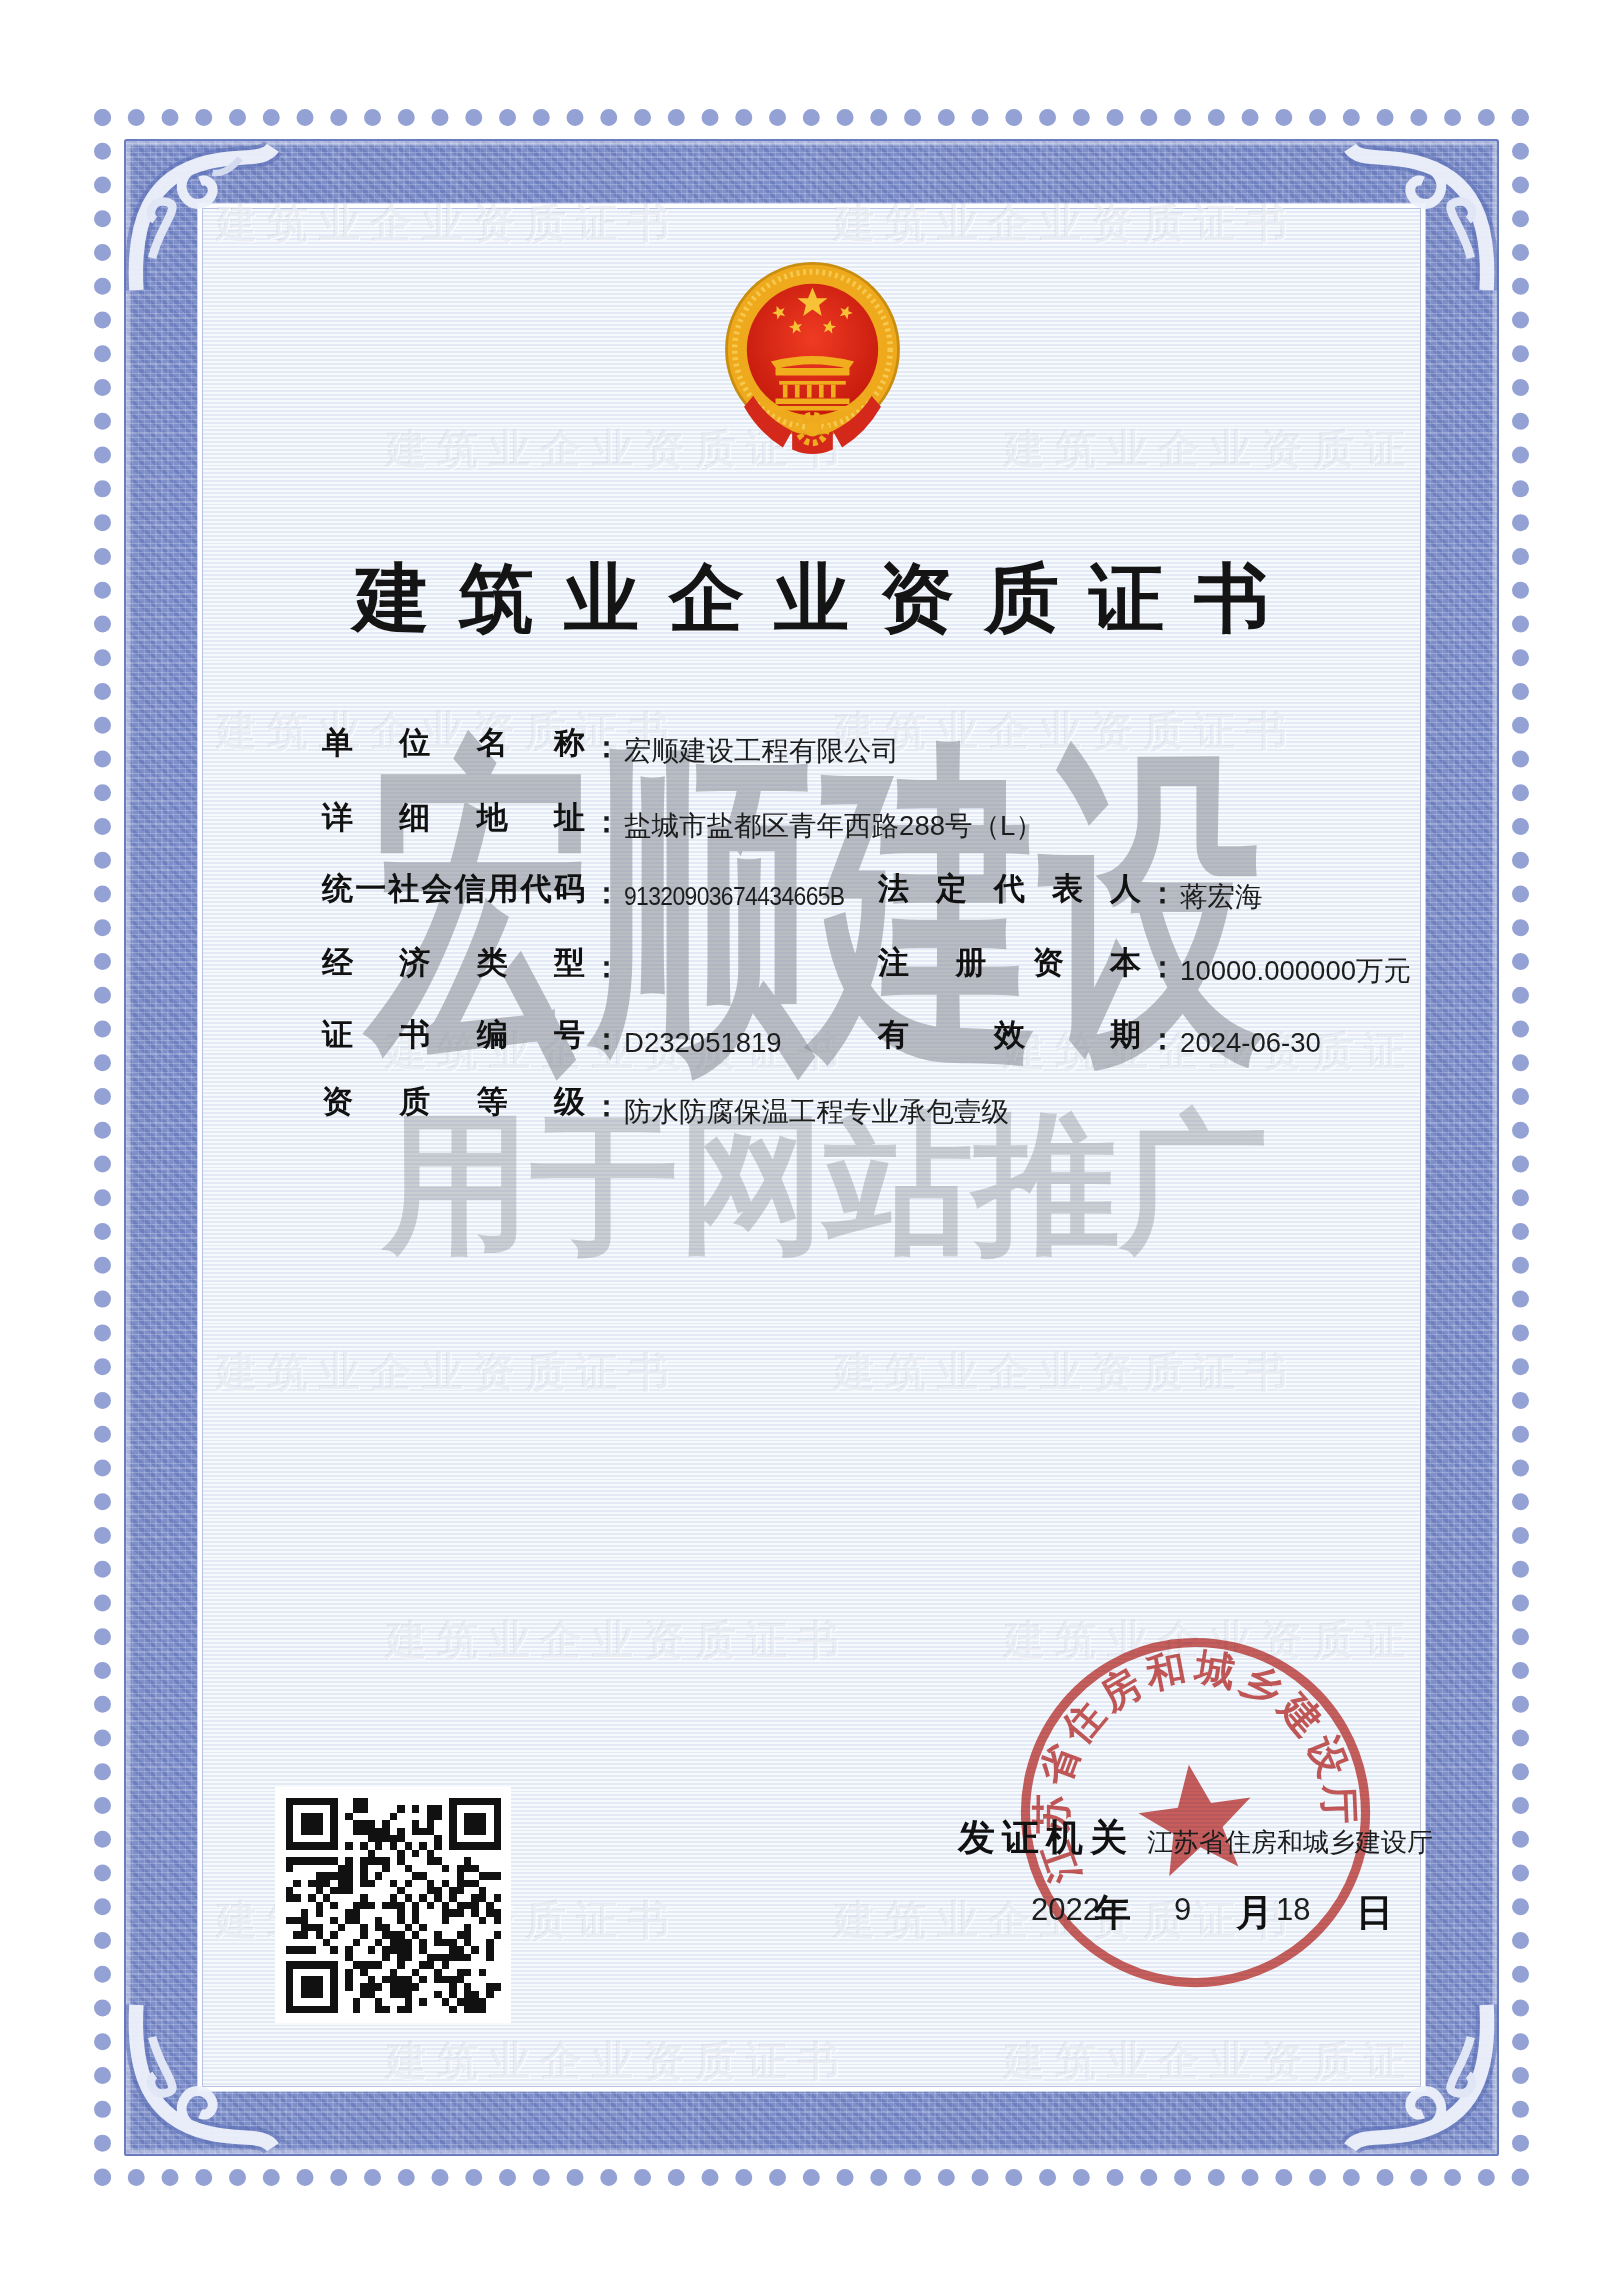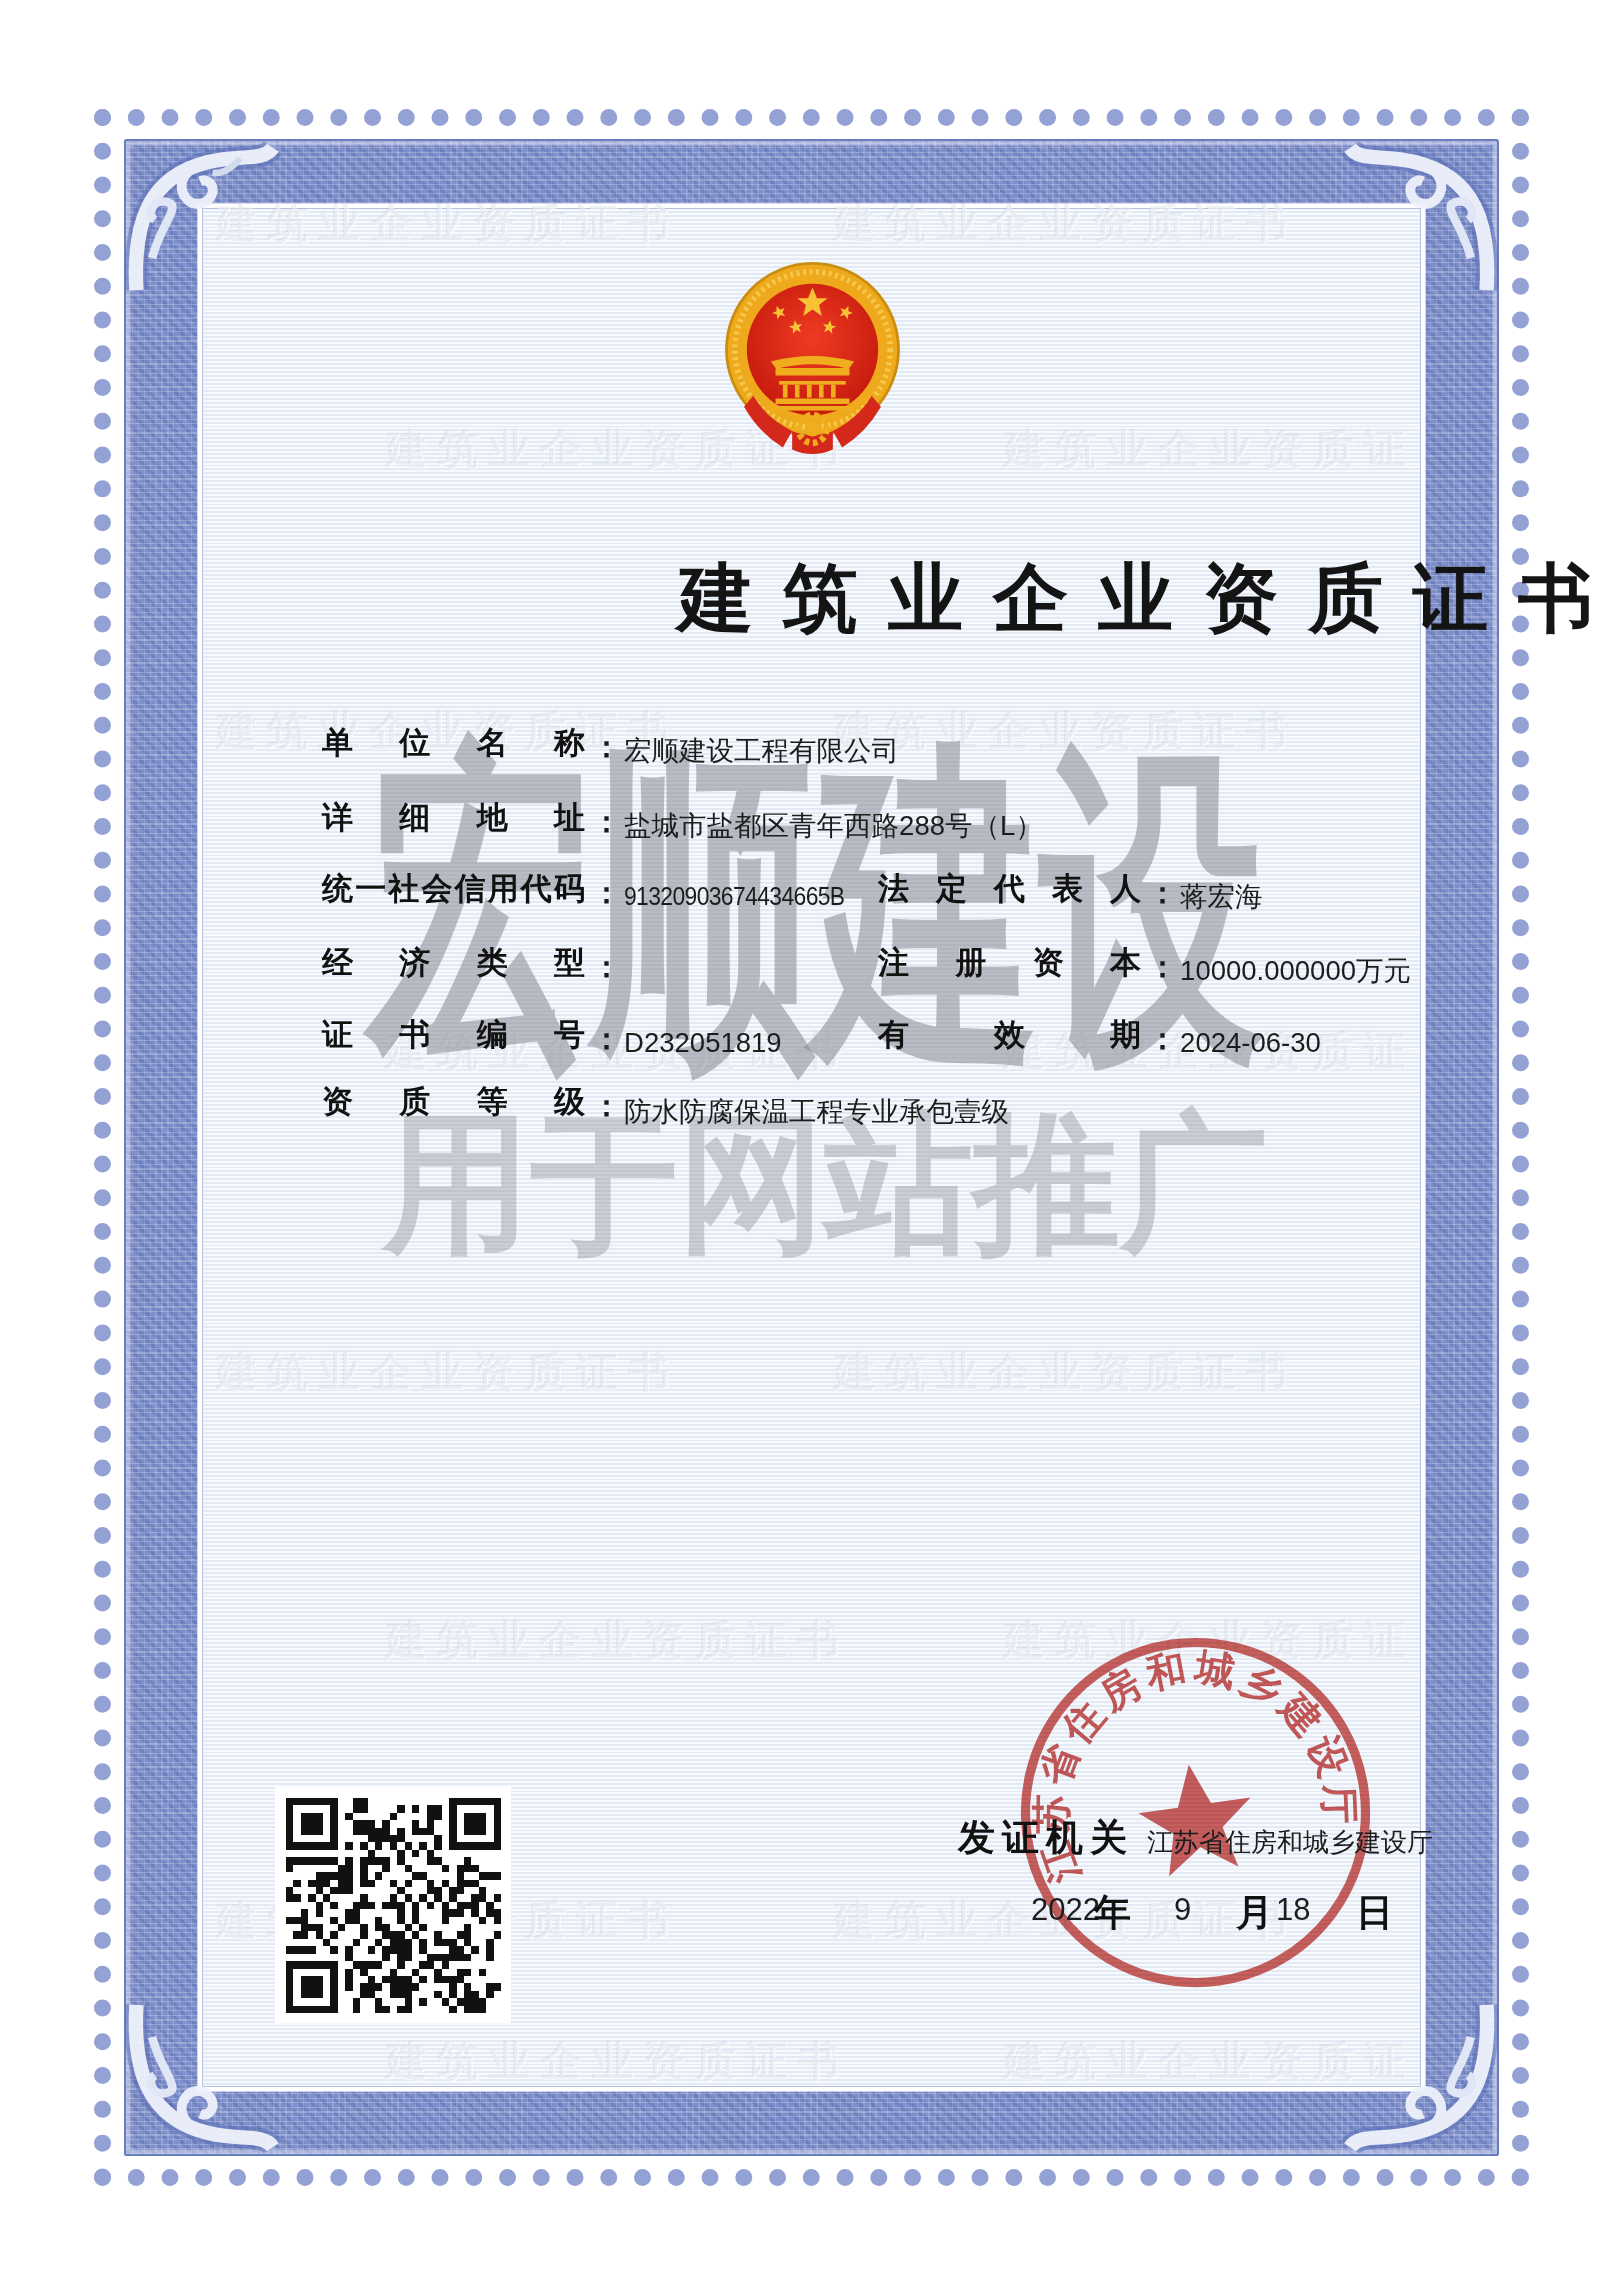--- a/index.html
+++ b/index.html
@@ -58,21 +58,21 @@
     position:absolute;left:383px;top:1107px;z-index:2;
     font-size:152px;line-height:1;font-weight:700;white-space:nowrap;
     color:rgba(138,143,151,0.40);
     transform:scaleX(0.97);transform-origin:left top;
   }
 
   
   .emblem{position:absolute;left:720px;top:257px;width:185px;height:204px;z-index:3;}
   .title{
     position:absolute;left:0;right:0;top:549px;z-index:3;
-    text-align:right;font-size:75px;font-weight:900;color:#141414;
+    text-align:center;font-size:75px;font-weight:900;color:#141414;
     letter-spacing:30px;padding-left:30px;white-space:nowrap;
   }
   .row{position:absolute;display:flex;align-items:flex-start;z-index:3;}
   .flabel{width:263px;font-size:31px;font-weight:700;color:#111;line-height:1.15;flex:none;}
   .flabel.small{width:169px;font-size:37px;}
   .jchar{display:flex;justify-content:space-between;}
   .colon{font-size:30px;font-weight:700;flex:none;margin:0 2.6px 0 6.5px;padding-top:5.2px;line-height:1.1;}
   .fvalue{font-size:27.5px;color:#1c1c1c;padding-top:7.9px;line-height:1.34;}
   .fvalue.num{font-size:26px;letter-spacing:-0.7px;transform:scaleX(.88);transform-origin:left top;white-space:nowrap;}
   .fvalue.wrap{width:314px;}

